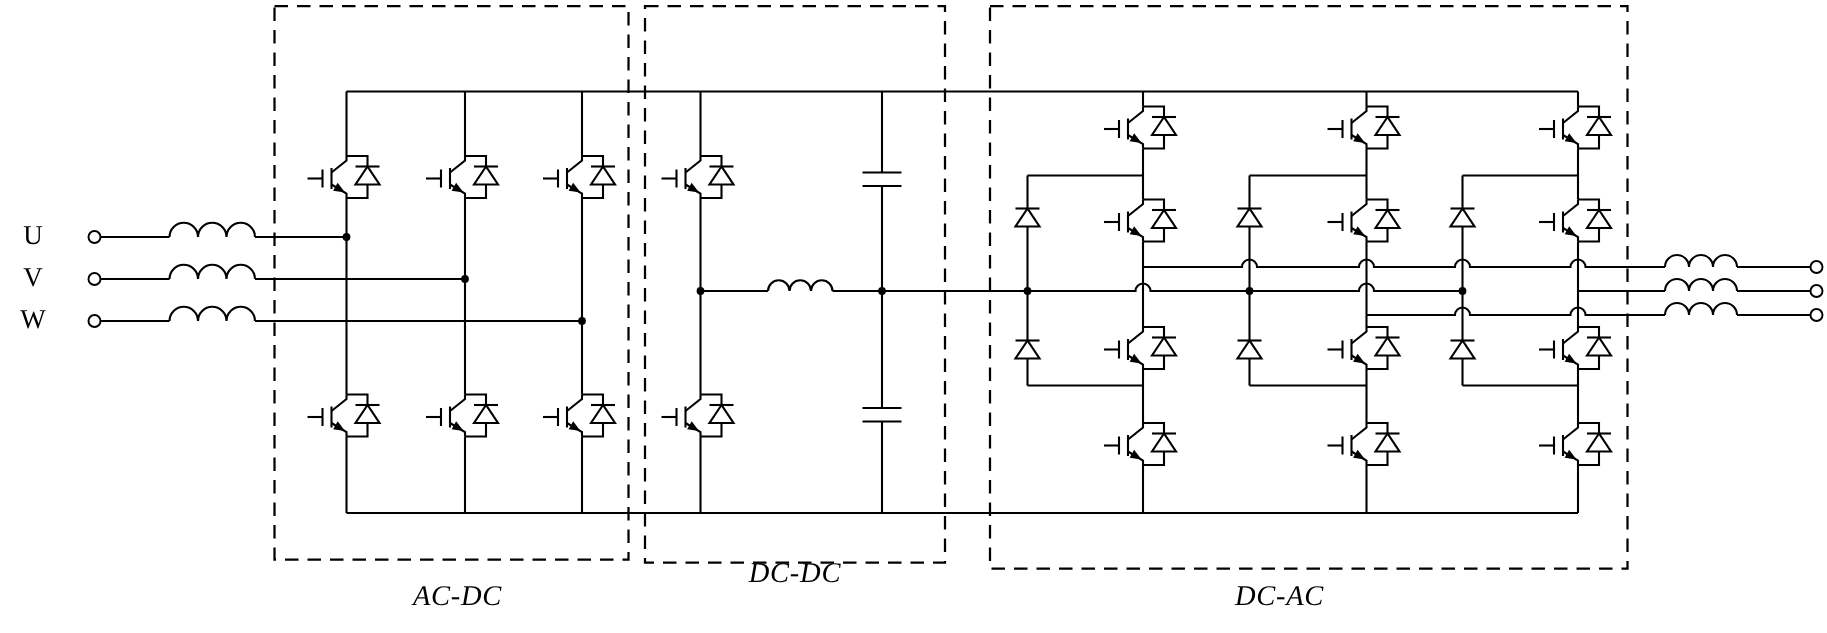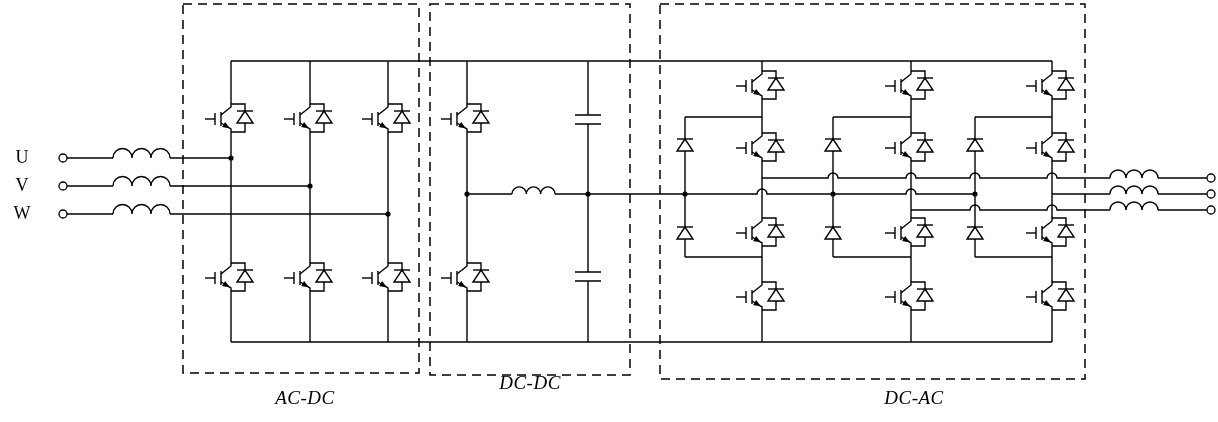--- a/index.html
+++ b/index.html
@@ -316,14 +316,14 @@
       <rect x="430" y="4" width="200" height="371" fill="none" stroke="#000000" stroke-width="1.5" stroke-dasharray="9 6"></rect>
       <rect x="660" y="4" width="425" height="375" fill="none" stroke="#000000" stroke-width="1.5" stroke-dasharray="9 6"></rect>
     </svg>
 
   <div class="lbl input-lbl" style="left:22px;top:157px">U</div>
   <div class="lbl input-lbl" style="left:22px;top:185px">V</div>
   <div class="lbl input-lbl" style="left:22px;top:213px">W</div>
 
   <div class="lbl stage-lbl" style="left:305px;top:398px">AC-DC</div>
   <div class="lbl stage-lbl" style="left:530px;top:383px">DC-DC</div>
-  <div class="lbl stage-lbl" style="left:914px;top:398px">DC-AC</div>
+  <div class="lbl stage-lbl" style="left:853px;top:398px">DC-AC</div>
 </div>
 
 </body></html>

